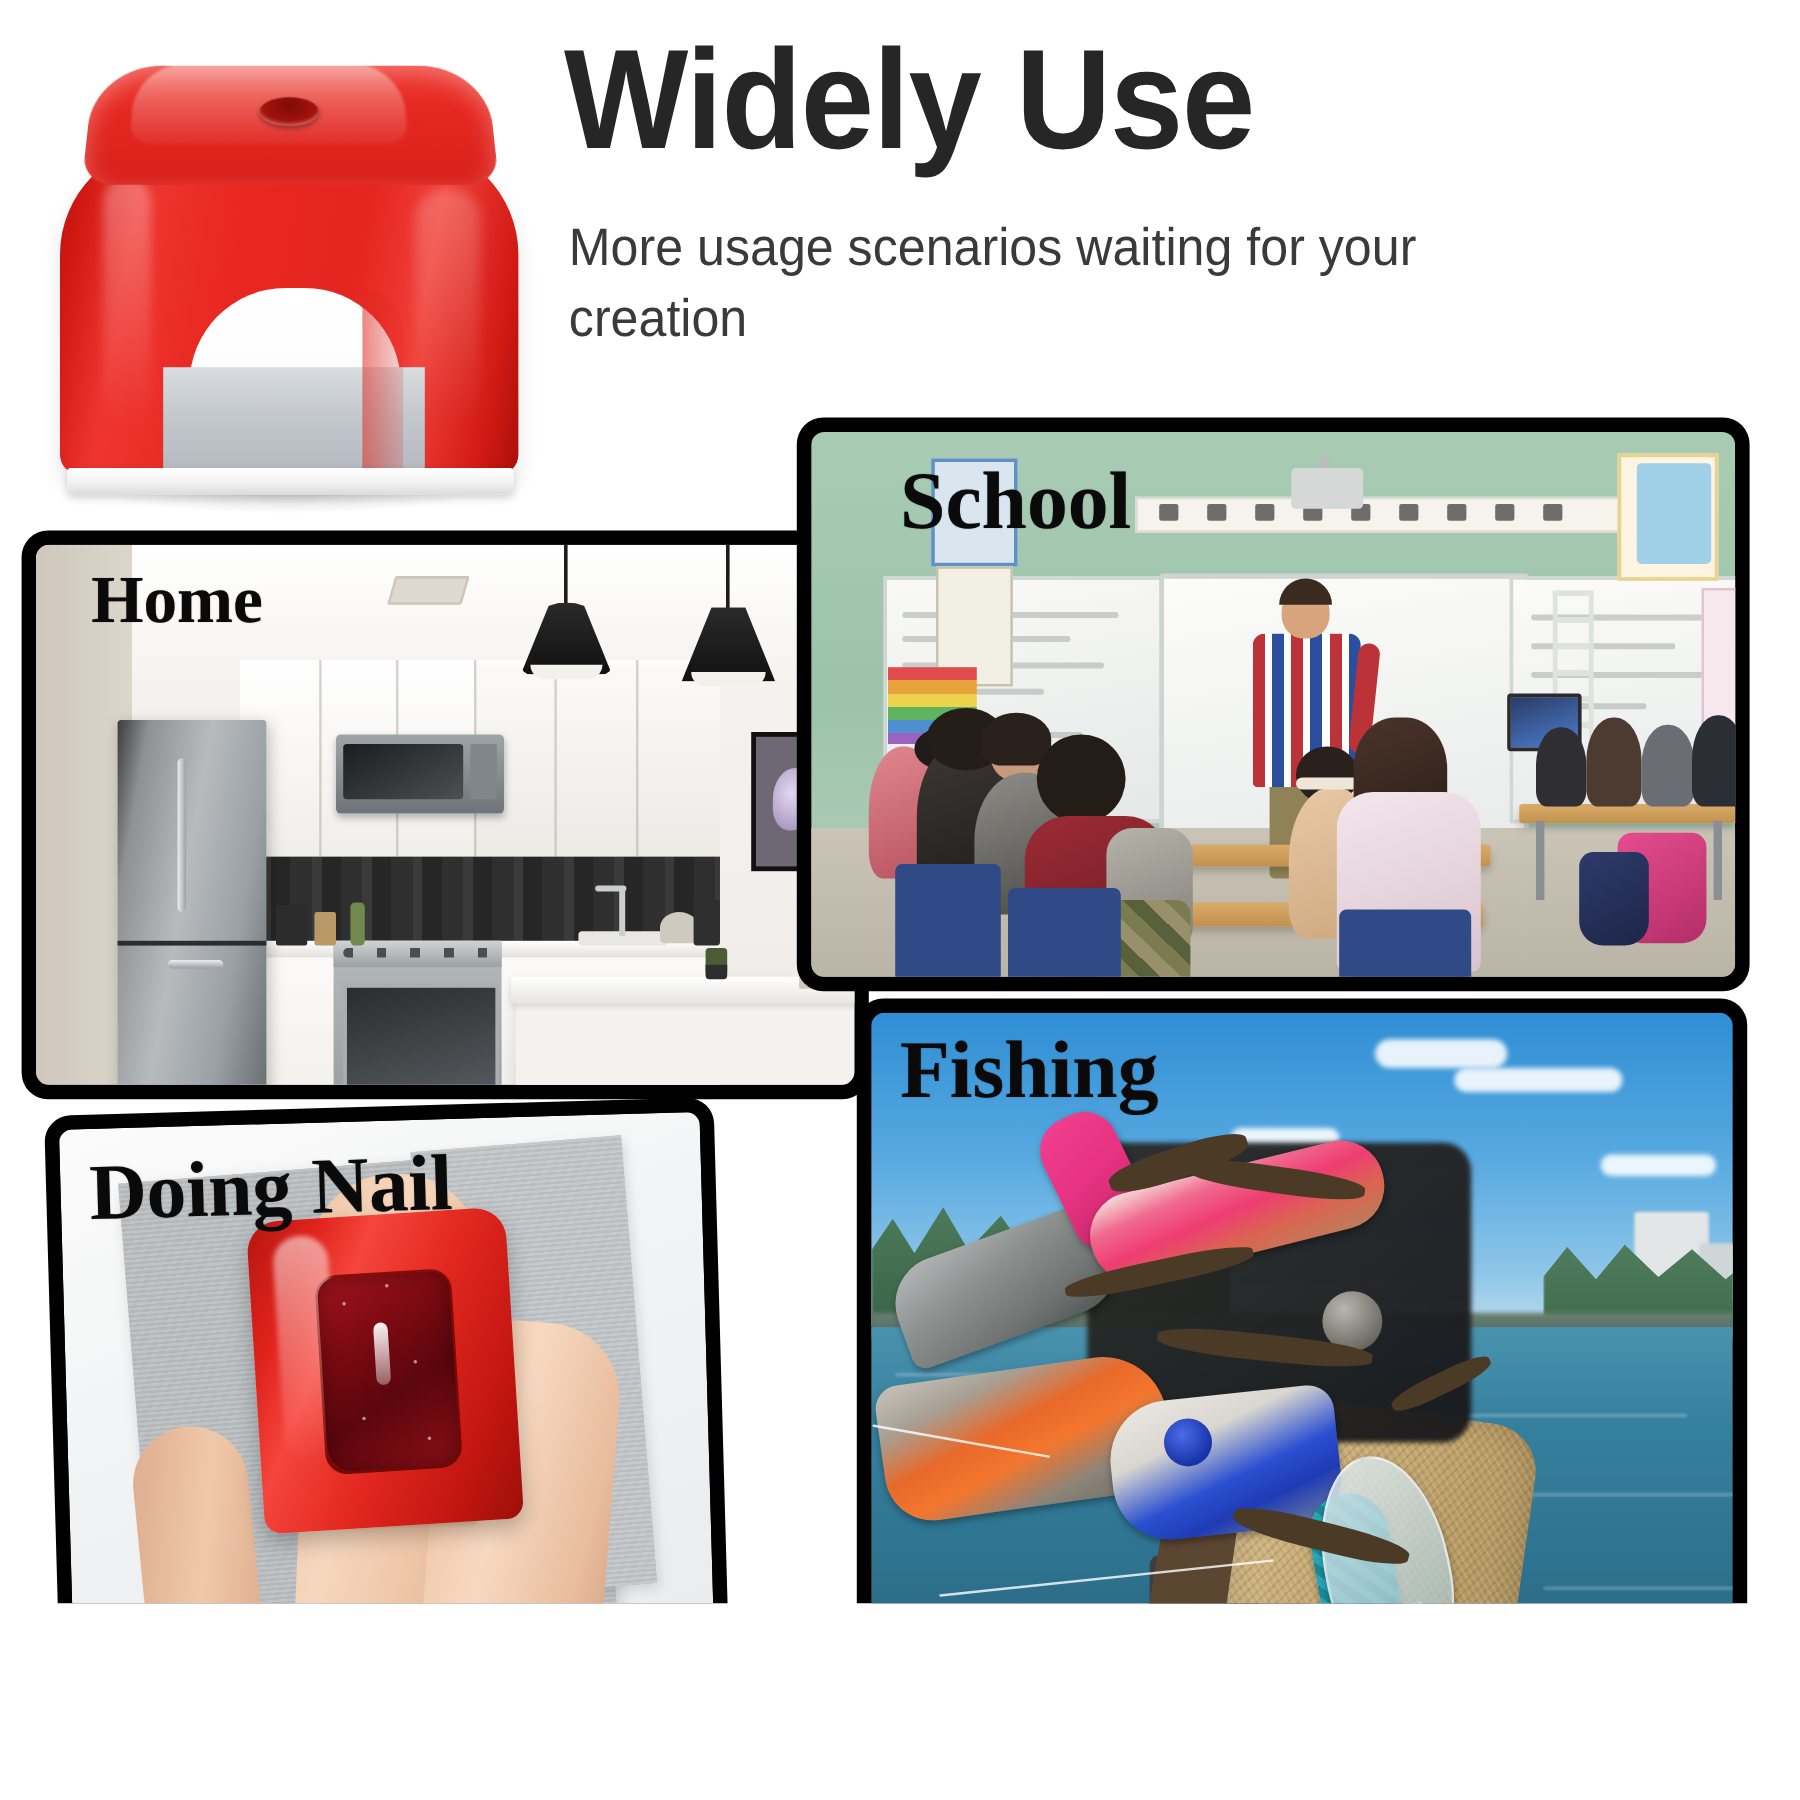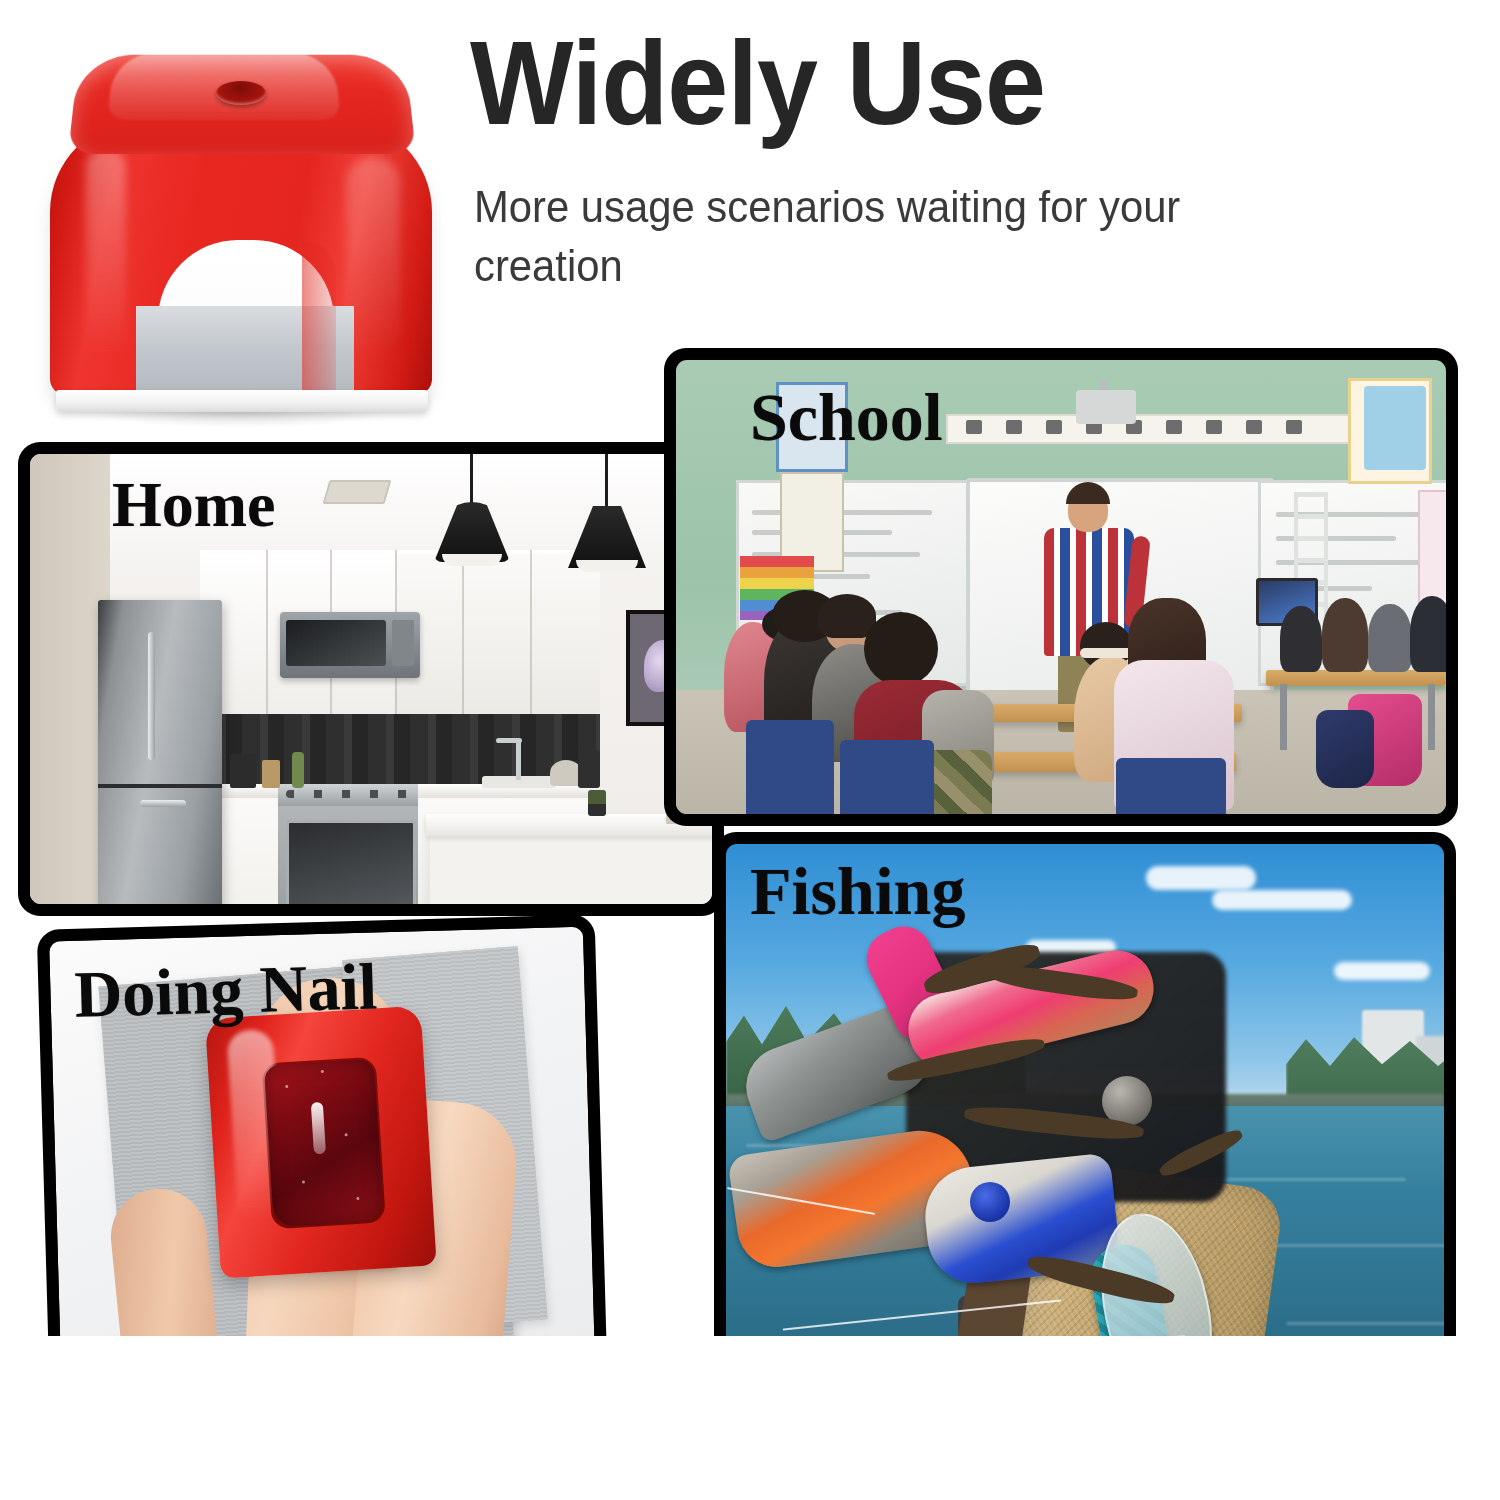--- a/index.html
+++ b/index.html
@@ -131,21 +131,21 @@
     font-family:"Liberation Serif", serif;
     font-weight:bold;
     color:#0a0a0a;
     z-index:9;
     letter-spacing:0px;
     white-space:nowrap;
     text-shadow:0 0 1px rgba(0,0,0,.4);
   }
 
   #panel-home{left:18px;top:442px;width:706px;height:474px;}
-  #panel-home .label{left:58px;top:26px;font-size:64px;margin-left:36px;}
+  #panel-home .label{left:58px;top:26px;font-size:56px;}
   #panel-school{left:664px;top:348px;width:794px;height:478px;}
   #panel-school .label{left:86px;top:30px;font-size:68px;}
   #panel-fishing{left:714px;top:832px;width:742px;height:618px;}
   #panel-fishing .label{left:36px;top:20px;font-size:68px;}
   #panel-nail{left:44px;top:922px;width:558px;height:528px;transform:rotate(-1.6deg);}
   #panel-nail .label{left:36px;top:28px;font-size:66px;}
 
   
   .k-wall{position:absolute;inset:0;background:linear-gradient(180deg,#f6f4f1 0%,#efece8 100%);}
   .k-leftwall{position:absolute;left:0;top:0;width:80px;height:100%;background:linear-gradient(90deg,#cfc7bb,#ddd6cb);}

